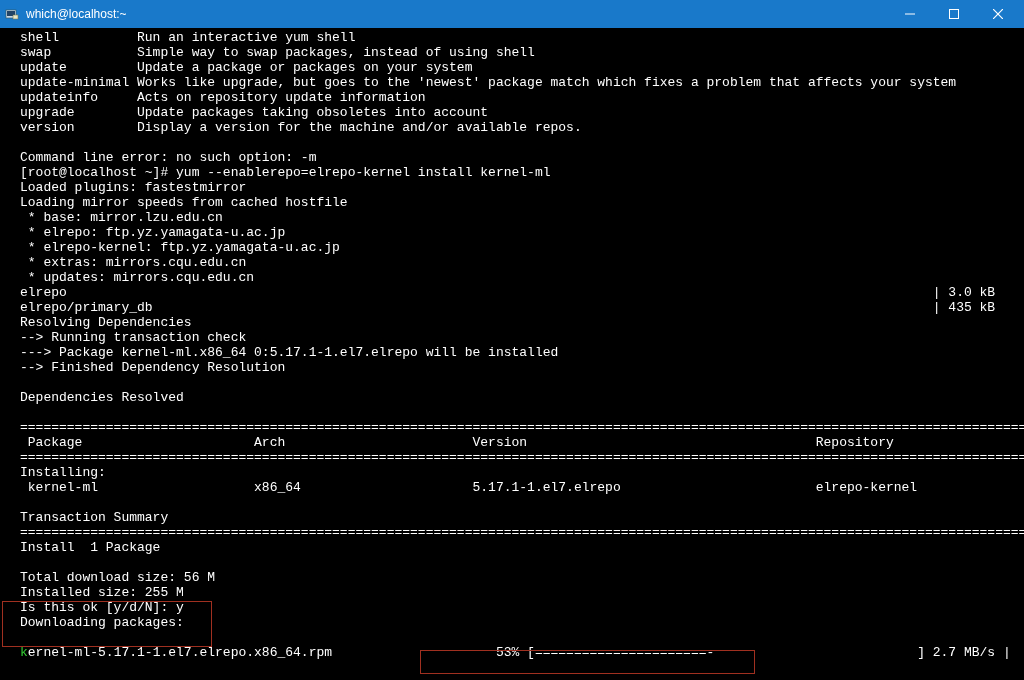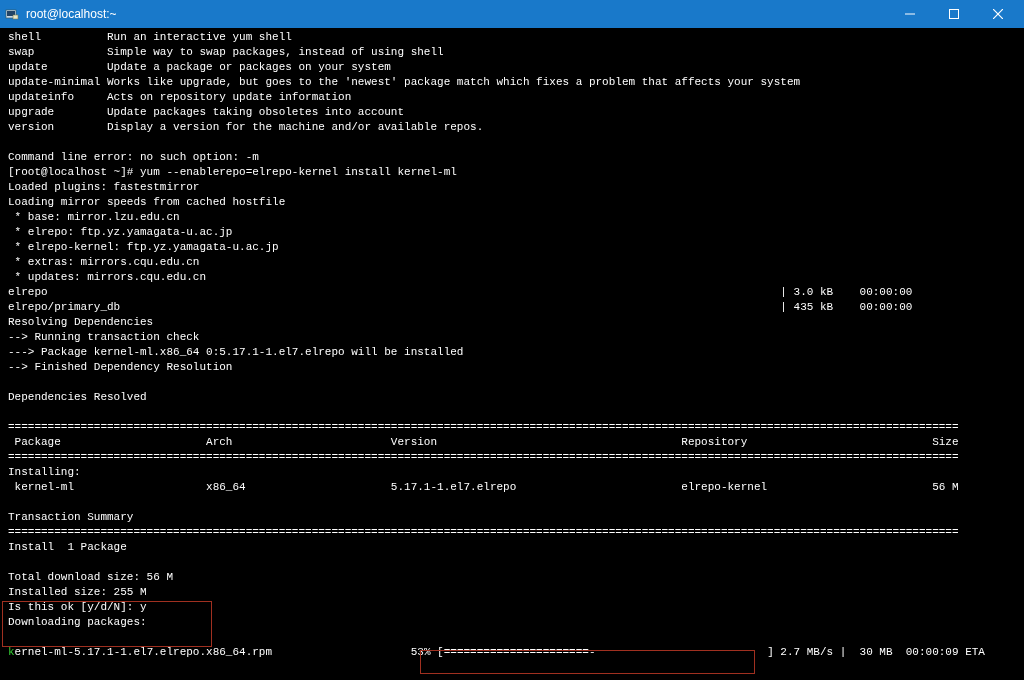--- a/index.html
+++ b/index.html
@@ -35,24 +35,24 @@
 .titlebar .controls { display: flex; }
 .titlebar .controls .btn {
   width: 44px;
   height: 28px;
   display: flex;
   align-items: center;
   justify-content: center;
   cursor: pointer;
 }
 .terminal {
-  padding: 2px 8px;
+  padding: 2px 20px;
   line-height: 15px;
   white-space: pre;
-  font-size: 11px;
+  font-size: 13px;
 }
 .row { white-space: pre; }
 .red-box {
   position: absolute;
   border: 1px solid #a03020;
   pointer-events: none;
 }
 .green { color: #33cc33; }
 svg { display: block; }
 </style>
@@ -60,21 +60,21 @@
 <body>
 
 <div class="titlebar">
   <span class="icon">
     <svg width="14" height="14" viewBox="0 0 14 14">
         <rect x="1" y="3" width="10" height="8" fill="#c8d8e8" stroke="#355" stroke-width="0.6"></rect>
         <rect x="2" y="4" width="8" height="5" fill="#246"></rect>
         <rect x="8" y="8" width="5" height="4" fill="#e8e8c8" stroke="#775" stroke-width="0.6"></rect>
       </svg>
   </span>
-  <span class="title">root@localhost:~</span>
+  <span class="title">which@localhost:~</span>
   <div class="controls">
     <div class="btn">
       <svg width="10" height="10" viewBox="0 0 10 10">
           <line x1="0" y1="5" x2="10" y2="5" stroke="#fff" stroke-width="1"></line>
         </svg>
     </div>
     <div class="btn">
       <svg width="10" height="10" viewBox="0 0 10 10">
           <rect x="0.5" y="0.5" width="9" height="9" fill="none" stroke="#fff" stroke-width="1"></rect>
         </svg>

